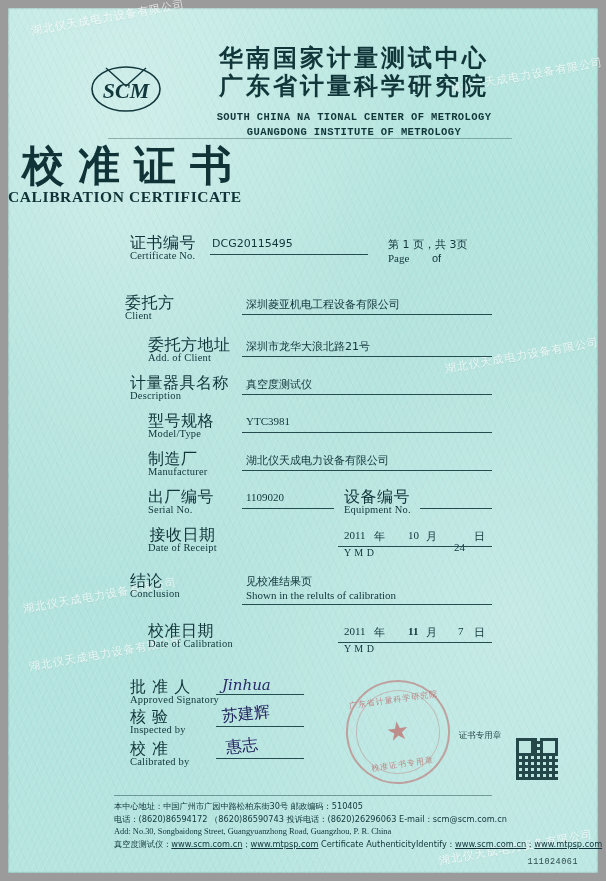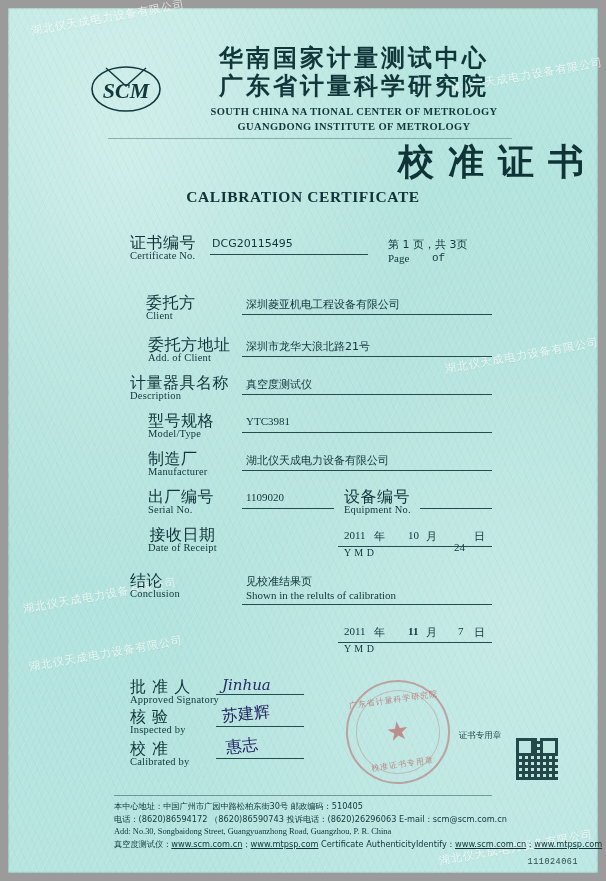--- a/index.html
+++ b/index.html
@@ -51,42 +51,41 @@
     position:absolute; left:78px; top:18px; width:80px; height:62px;
   }
   .logo svg { display:block; }
   .hdr-text { position:absolute; left:176px; top:6px; width:340px; text-align:center; }
   .cn1 {
     font-size:24px; font-weight:bold; letter-spacing:3px;
     color:#11363a; line-height:1.18;
     font-family:"DejaVu Sans", sans-serif;
   }
   .en1 {
-    margin-top:3px;
+    margin-top:9px;
     font-size:10.5px; font-weight:bold; letter-spacing:0.4px;
     color:#11363a; line-height:1.45;
-    font-family:Liberation Serif, serif;
+    font-family:Liberation Mono, monospace;
   }
   .rule {
     position:absolute; left:100px; top:100px; width:404px; height:0;
     border-top:1px solid rgba(20,60,62,0.35);
   }
 
   
   .title-cn {
     position:absolute; left:0; top:130px; width:100%;
-    text-align:right;
-    font-size:36px; font-weight:bold; letter-spacing:14px;
+    text-align:left;
+    font-size:42px; font-weight:bold; letter-spacing:14px;
     color:#0f3336;
     font-family:"DejaVu Sans", sans-serif;
     text-indent:14px;
   }
   .title-en {
     position:absolute; left:0; top:180px; width:100%;
-    text-align:center;
     font-size:15.5px; font-weight:bold; letter-spacing:0.6px;
     color:#0f3336;
   }
 
   
   .body { position:absolute; left:0; top:228px; width:100%; }
   .row { position:relative; height:30px; }
   .lbl {
     position:absolute;
     font-size:11px; line-height:13px; color:#10343a;
@@ -226,26 +225,26 @@
   <div class="body">
 
     <div class="row" style="height:34px;">
       <div class="lbl" style="left:122px; top:0;">
         <span class="cn">证书编号</span>
         <span class="en">Certificate No.</span>
       </div>
       <div class="val" style="left:204px; top:1px;">DCG20115495</div>
       <div class="val" style="left:380px; top:1px;">第 1 页，共 3页</div>
       <div class="val" style="left:380px; top:16px; font-family:'Liberation Serif',serif;">Page</div>
-      <div class="val" style="left:424px; top:16px; font-family:Liberation Mono, monospace;">of</div>
+      <div class="val" style="left:424px; top:16px; font-family:Liberation Sans, sans-serif;">of</div>
       <div class="uline" style="left:202px; top:18px; width:158px;"></div>
     </div>
 
     <div class="row" style="height:42px; margin-top:26px;">
-      <div class="lbl" style="left:138px; top:0;">
+      <div class="lbl" style="left:117px; top:0;">
         <span class="cn">委托方</span>
         <span class="en">Client</span>
       </div>
       <div class="val" style="left:238px; top:1px;">深圳菱亚机电工程设备有限公司</div>
       <div class="uline" style="left:234px; top:18px; width:250px;"></div>
     </div>
 
     <div class="row" style="height:38px;">
       <div class="lbl" style="left:140px; top:0;">
         <span class="cn">委托方地址</span>
@@ -316,20 +315,24 @@
       <div class="lbl" style="left:122px; top:0;">
         <span class="cn">结论</span>
         <span class="en">Conclusion</span>
       </div>
       <div class="val" style="left:238px; top:0;">见校准结果页</div>
       <div class="val" style="left:238px; top:15px; font-family:'Liberation Serif',serif;">Shown in the relults of calibration</div>
       <div class="uline" style="left:234px; top:30px; width:250px;"></div>
     </div>
 
     <div class="row" style="height:46px; margin-top:4px;">
+      <div class="lbl" style="left:140px; top:0;">
+        <span class="cn">校准日期</span>
+        <span class="en">Date of Calibration</span>
+      </div>
       <div class="val" style="left:336px; top:1px; font-family:'Liberation Serif',serif;">2011</div>
       <div class="val" style="left:366px; top:1px;">年</div>
       <div class="val" style="left:400px; top:1px; font-family:'Liberation Serif',serif;font-weight:bold;">11</div>
       <div class="val" style="left:418px; top:1px;">月</div>
       <div class="val" style="left:450px; top:1px; font-family:'Liberation Serif',serif;">7</div>
       <div class="val" style="left:466px; top:1px;">日</div>
       <div class="uline" style="left:330px; top:18px; width:154px;"></div>
       <div class="ymd" style="left:336px; top:19px;">Y          M          D</div>
     </div>
   </div>

